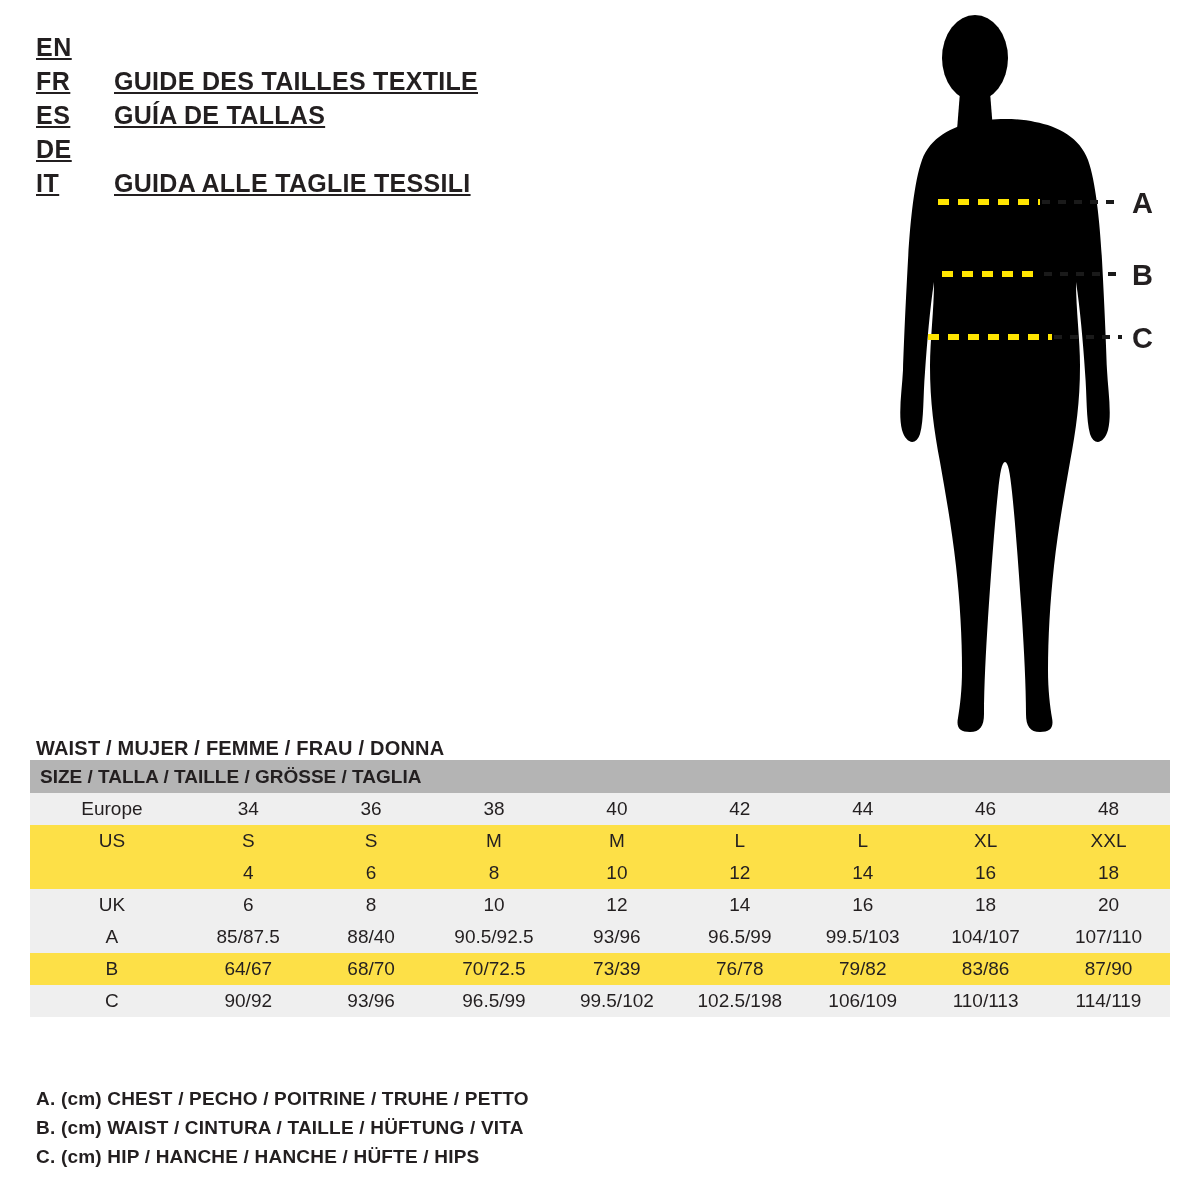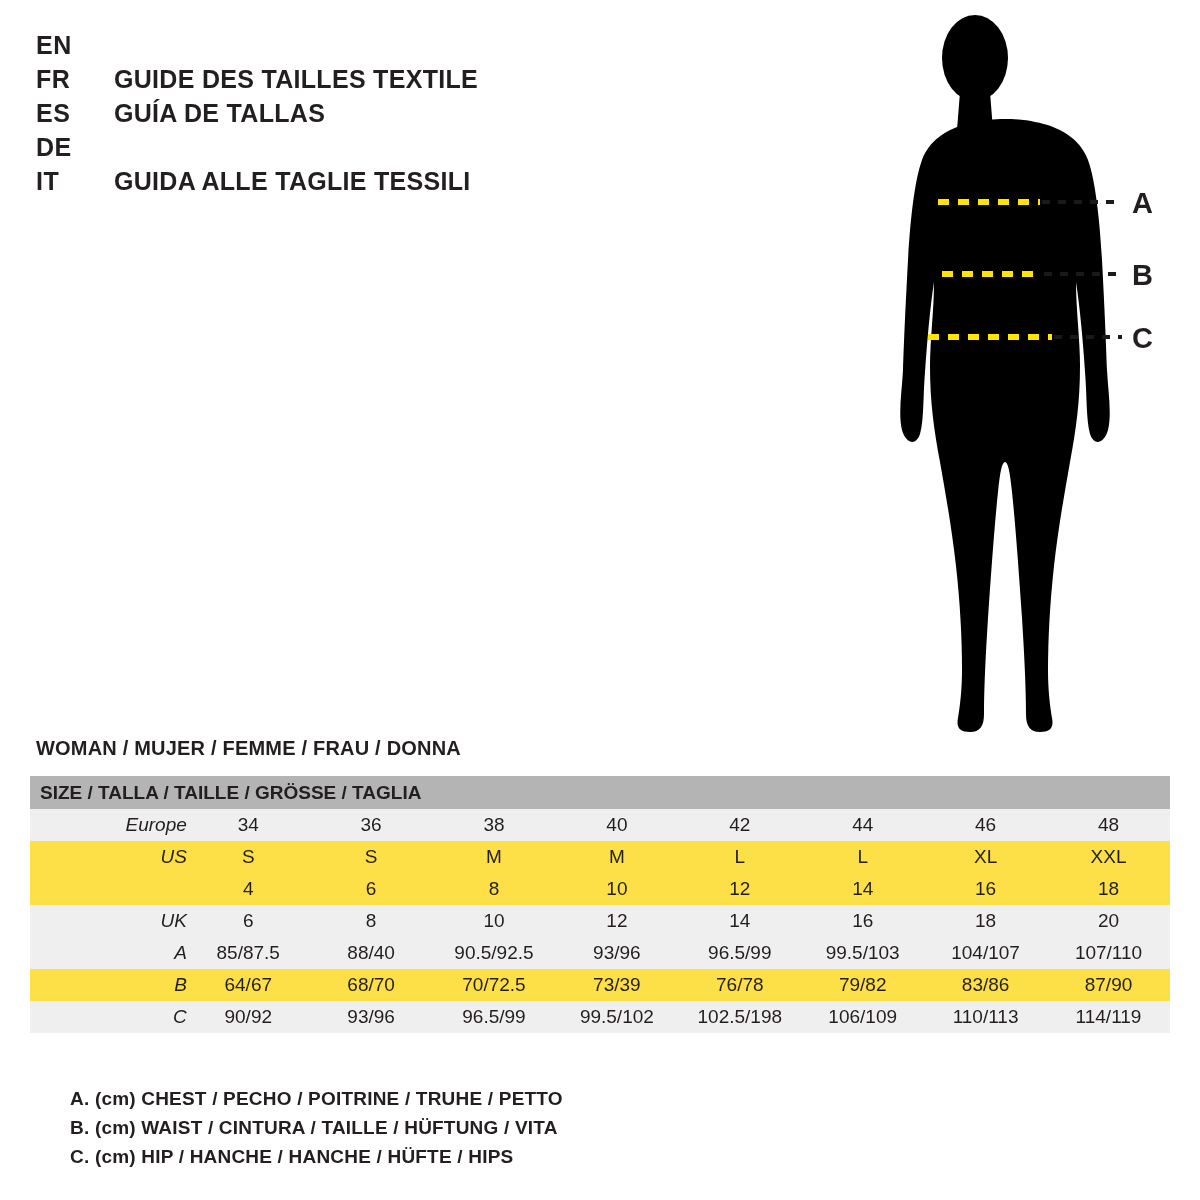--- a/index.html
+++ b/index.html
@@ -18,23 +18,24 @@
 
   
   #lang-block {
     position: absolute;
     left: 36px;
     top: 28px;
     width: 620px;
   }
   .lang-row {
     display: flex;
-    align-items: center;
+    align-items: flex-end;
     height: 34px;
     white-space: nowrap;
+    text-decoration: underline;
   }
   .lang-code {
     width: 78px;
     font-size: 25px;
     font-weight: bold;
     letter-spacing: 0.5px;
     color: #231f20;
   }
   .lang-title {
     font-size: 25px;
@@ -61,21 +62,21 @@
     font-size: 20px;
     font-weight: bold;
     letter-spacing: 0.2px;
     color: #231f20;
   }
 
   
   #size-table {
     position: absolute;
     left: 30px;
-    top: 776px;
+    top: 760px;
     width: 1140px;
     border-collapse: collapse;
     font-size: 19px;
     color: #231f20;
   }
   #size-table td, #size-table th {
     padding: 0;
     height: 32px;
     font-weight: normal;
     text-align: center;
@@ -85,34 +86,32 @@
     background: #b4b4b4;
     text-align: left;
     font-weight: bold;
     font-size: 19px;
     padding-left: 10px;
     height: 33px;
   }
   #size-table tr.odd td { background: #efefef; }
   #size-table tr.even td { background: #fde047; }
   #size-table td.rowlabel {
-    text-align: right;
+    text-align: center;
     padding-left: 7px;
     width: 150px;
-    font-style: italic;
   }
   #size-table td.val { width: 123px; }
 
   
   #footnotes {
     position: absolute;
     left: 36px;
     top: 1088px;
     width: 700px;
-    margin-left: 34px;
   }
   .footnote {
     font-size: 19px;
     font-weight: bold;
     letter-spacing: 0.2px;
     height: 29px;
     color: #231f20;
     white-space: nowrap;
   }
 </style>
@@ -199,21 +198,21 @@
       <line x1="182" y1="192" x2="262" y2="192"></line>
       <line x1="184" y1="264" x2="262" y2="264"></line>
       <line x1="194" y1="327" x2="262" y2="327"></line>
     </g>
     <text x="272" y="203" font-family="Liberation Sans, sans-serif" font-size="29" font-weight="bold" fill="#231f20">A</text>
     <text x="272" y="275" font-family="Liberation Sans, sans-serif" font-size="29" font-weight="bold" fill="#231f20">B</text>
     <text x="272" y="338" font-family="Liberation Sans, sans-serif" font-size="29" font-weight="bold" fill="#231f20">C</text>
   </svg>
 </div>
 
-<div id="section-caption">WOMAN / MUJER / FEMME / FRAU / DONNA</div>
+<div id="section-caption">WAIST / MUJER / FEMME / FRAU / DONNA</div>
 
 <table id="size-table">
   <tbody>
     <tr class="hdr-row">
       <td colspan="9">SIZE / TALLA / TAILLE / GRÖSSE / TAGLIA</td>
     </tr>
 
     <tr class="odd">
       <td class="rowlabel">Europe</td>
       <td class="val">34</td>

